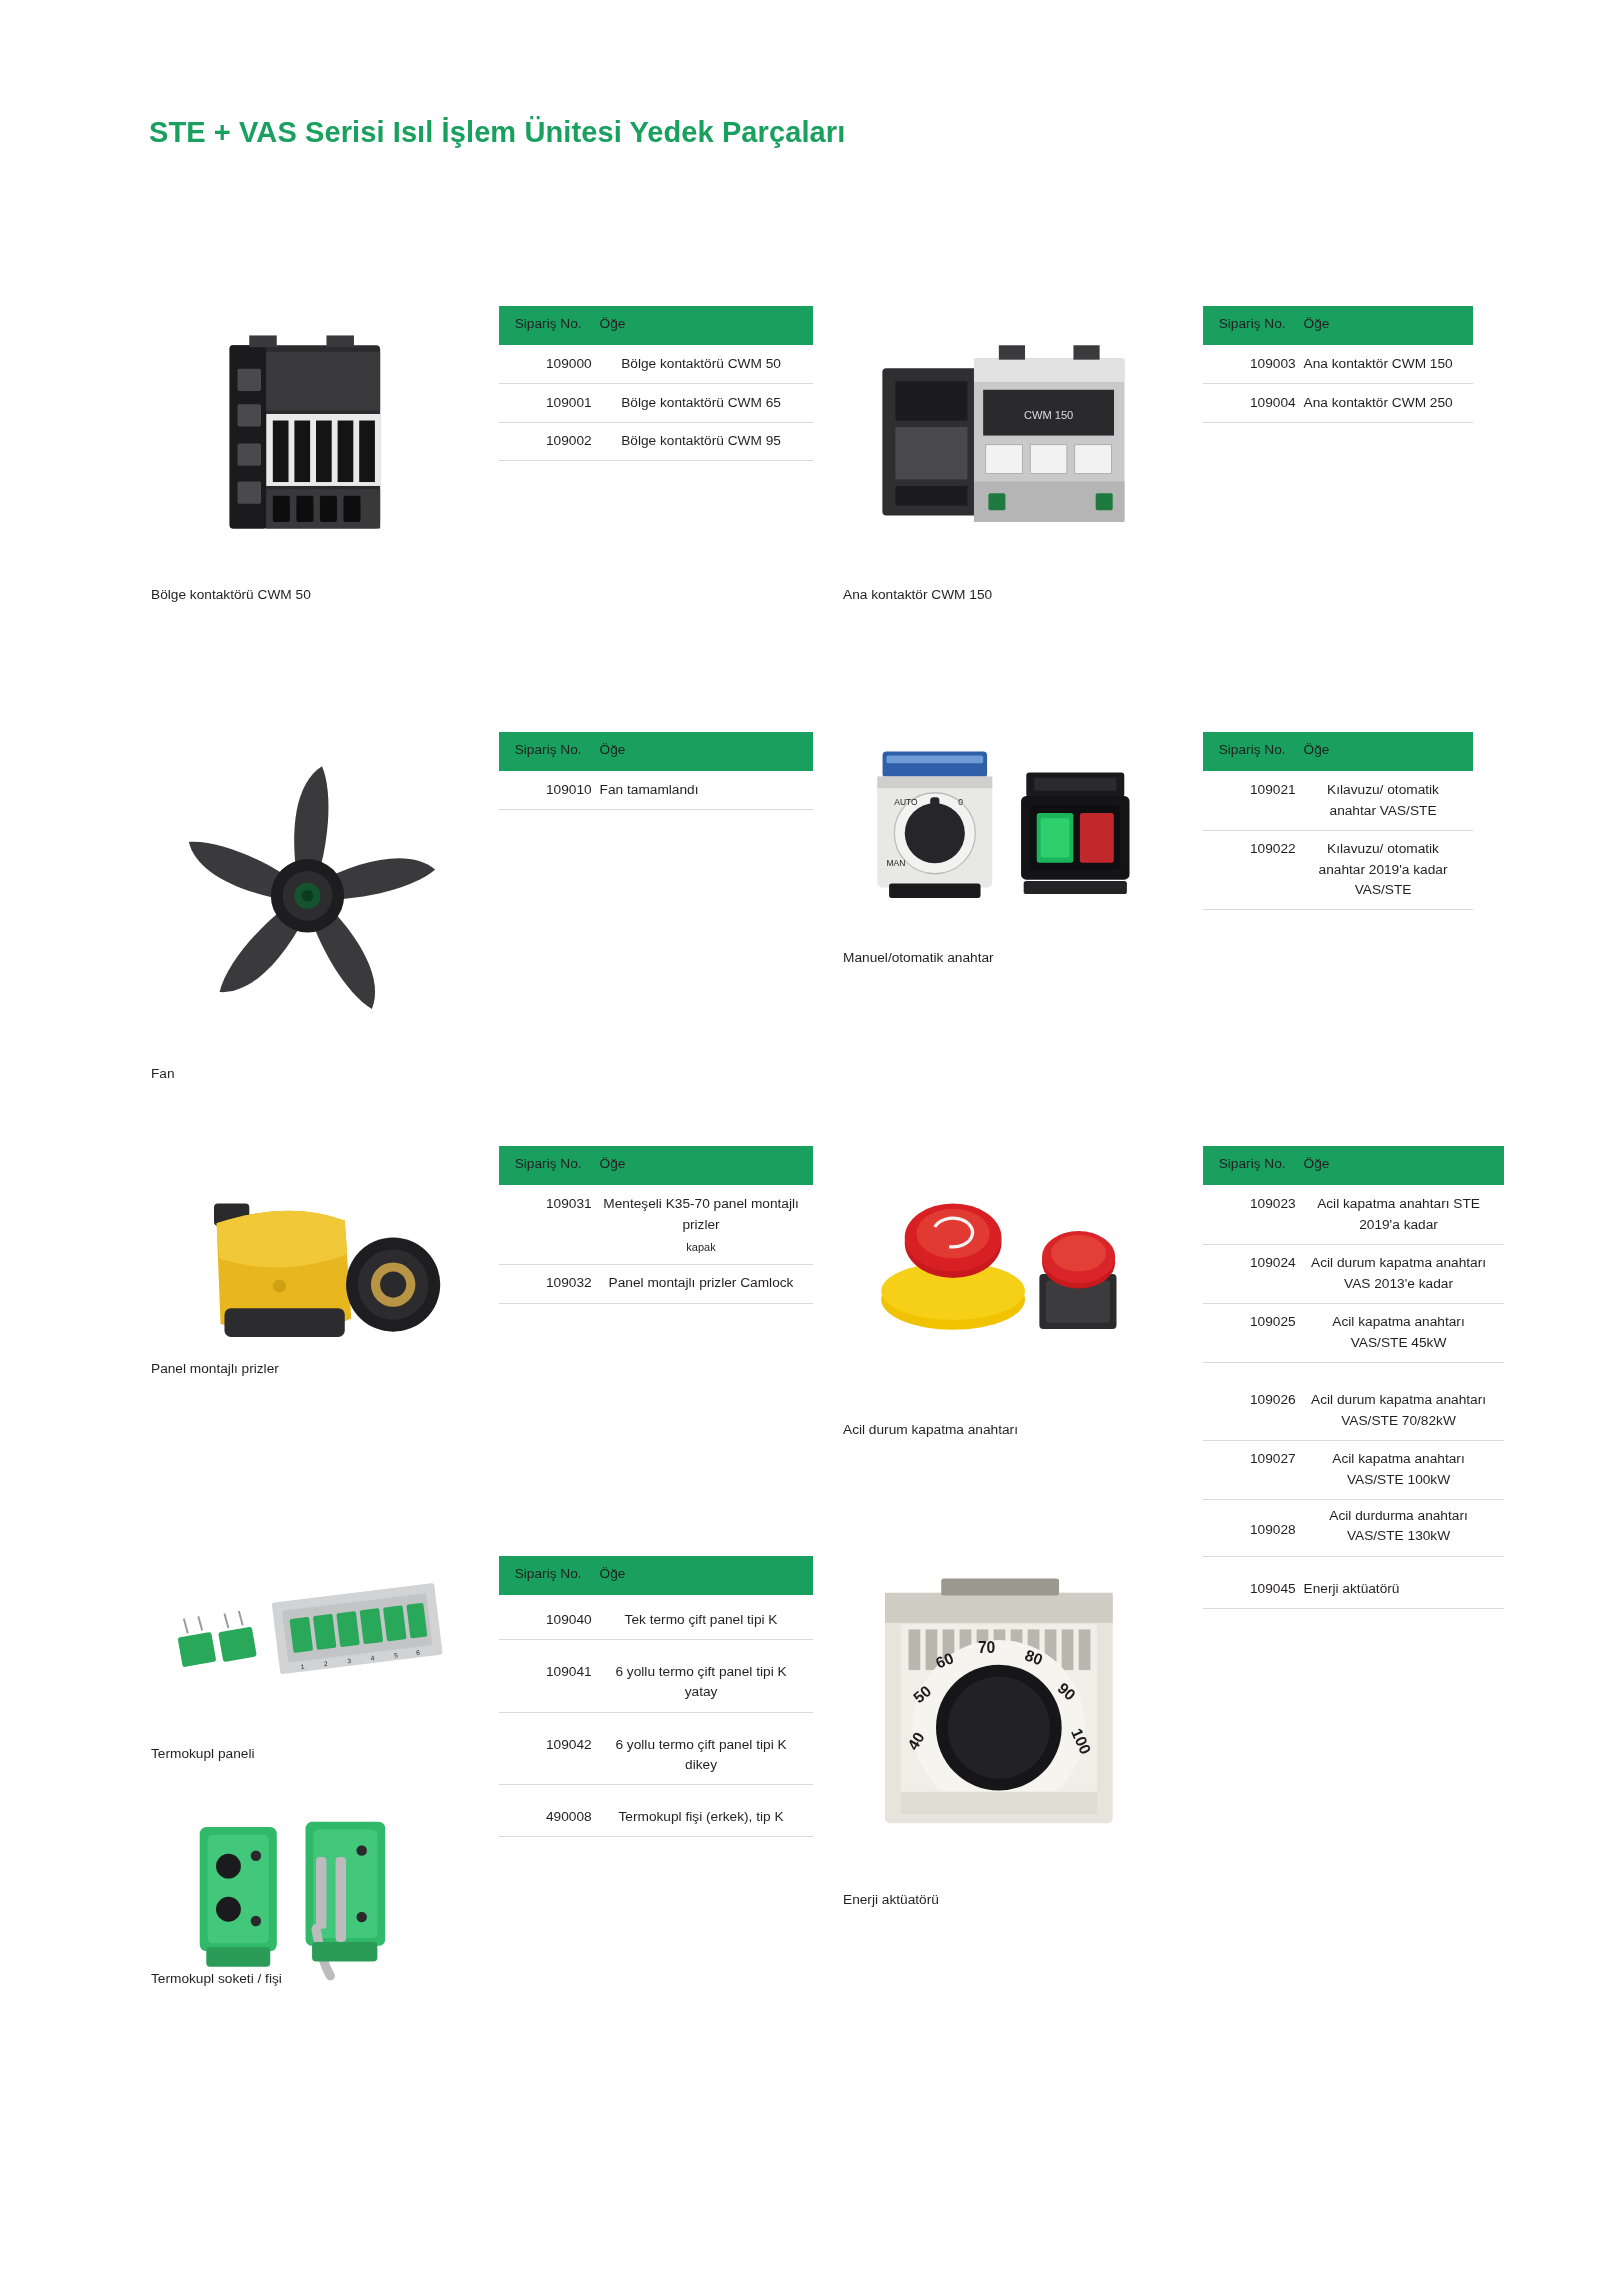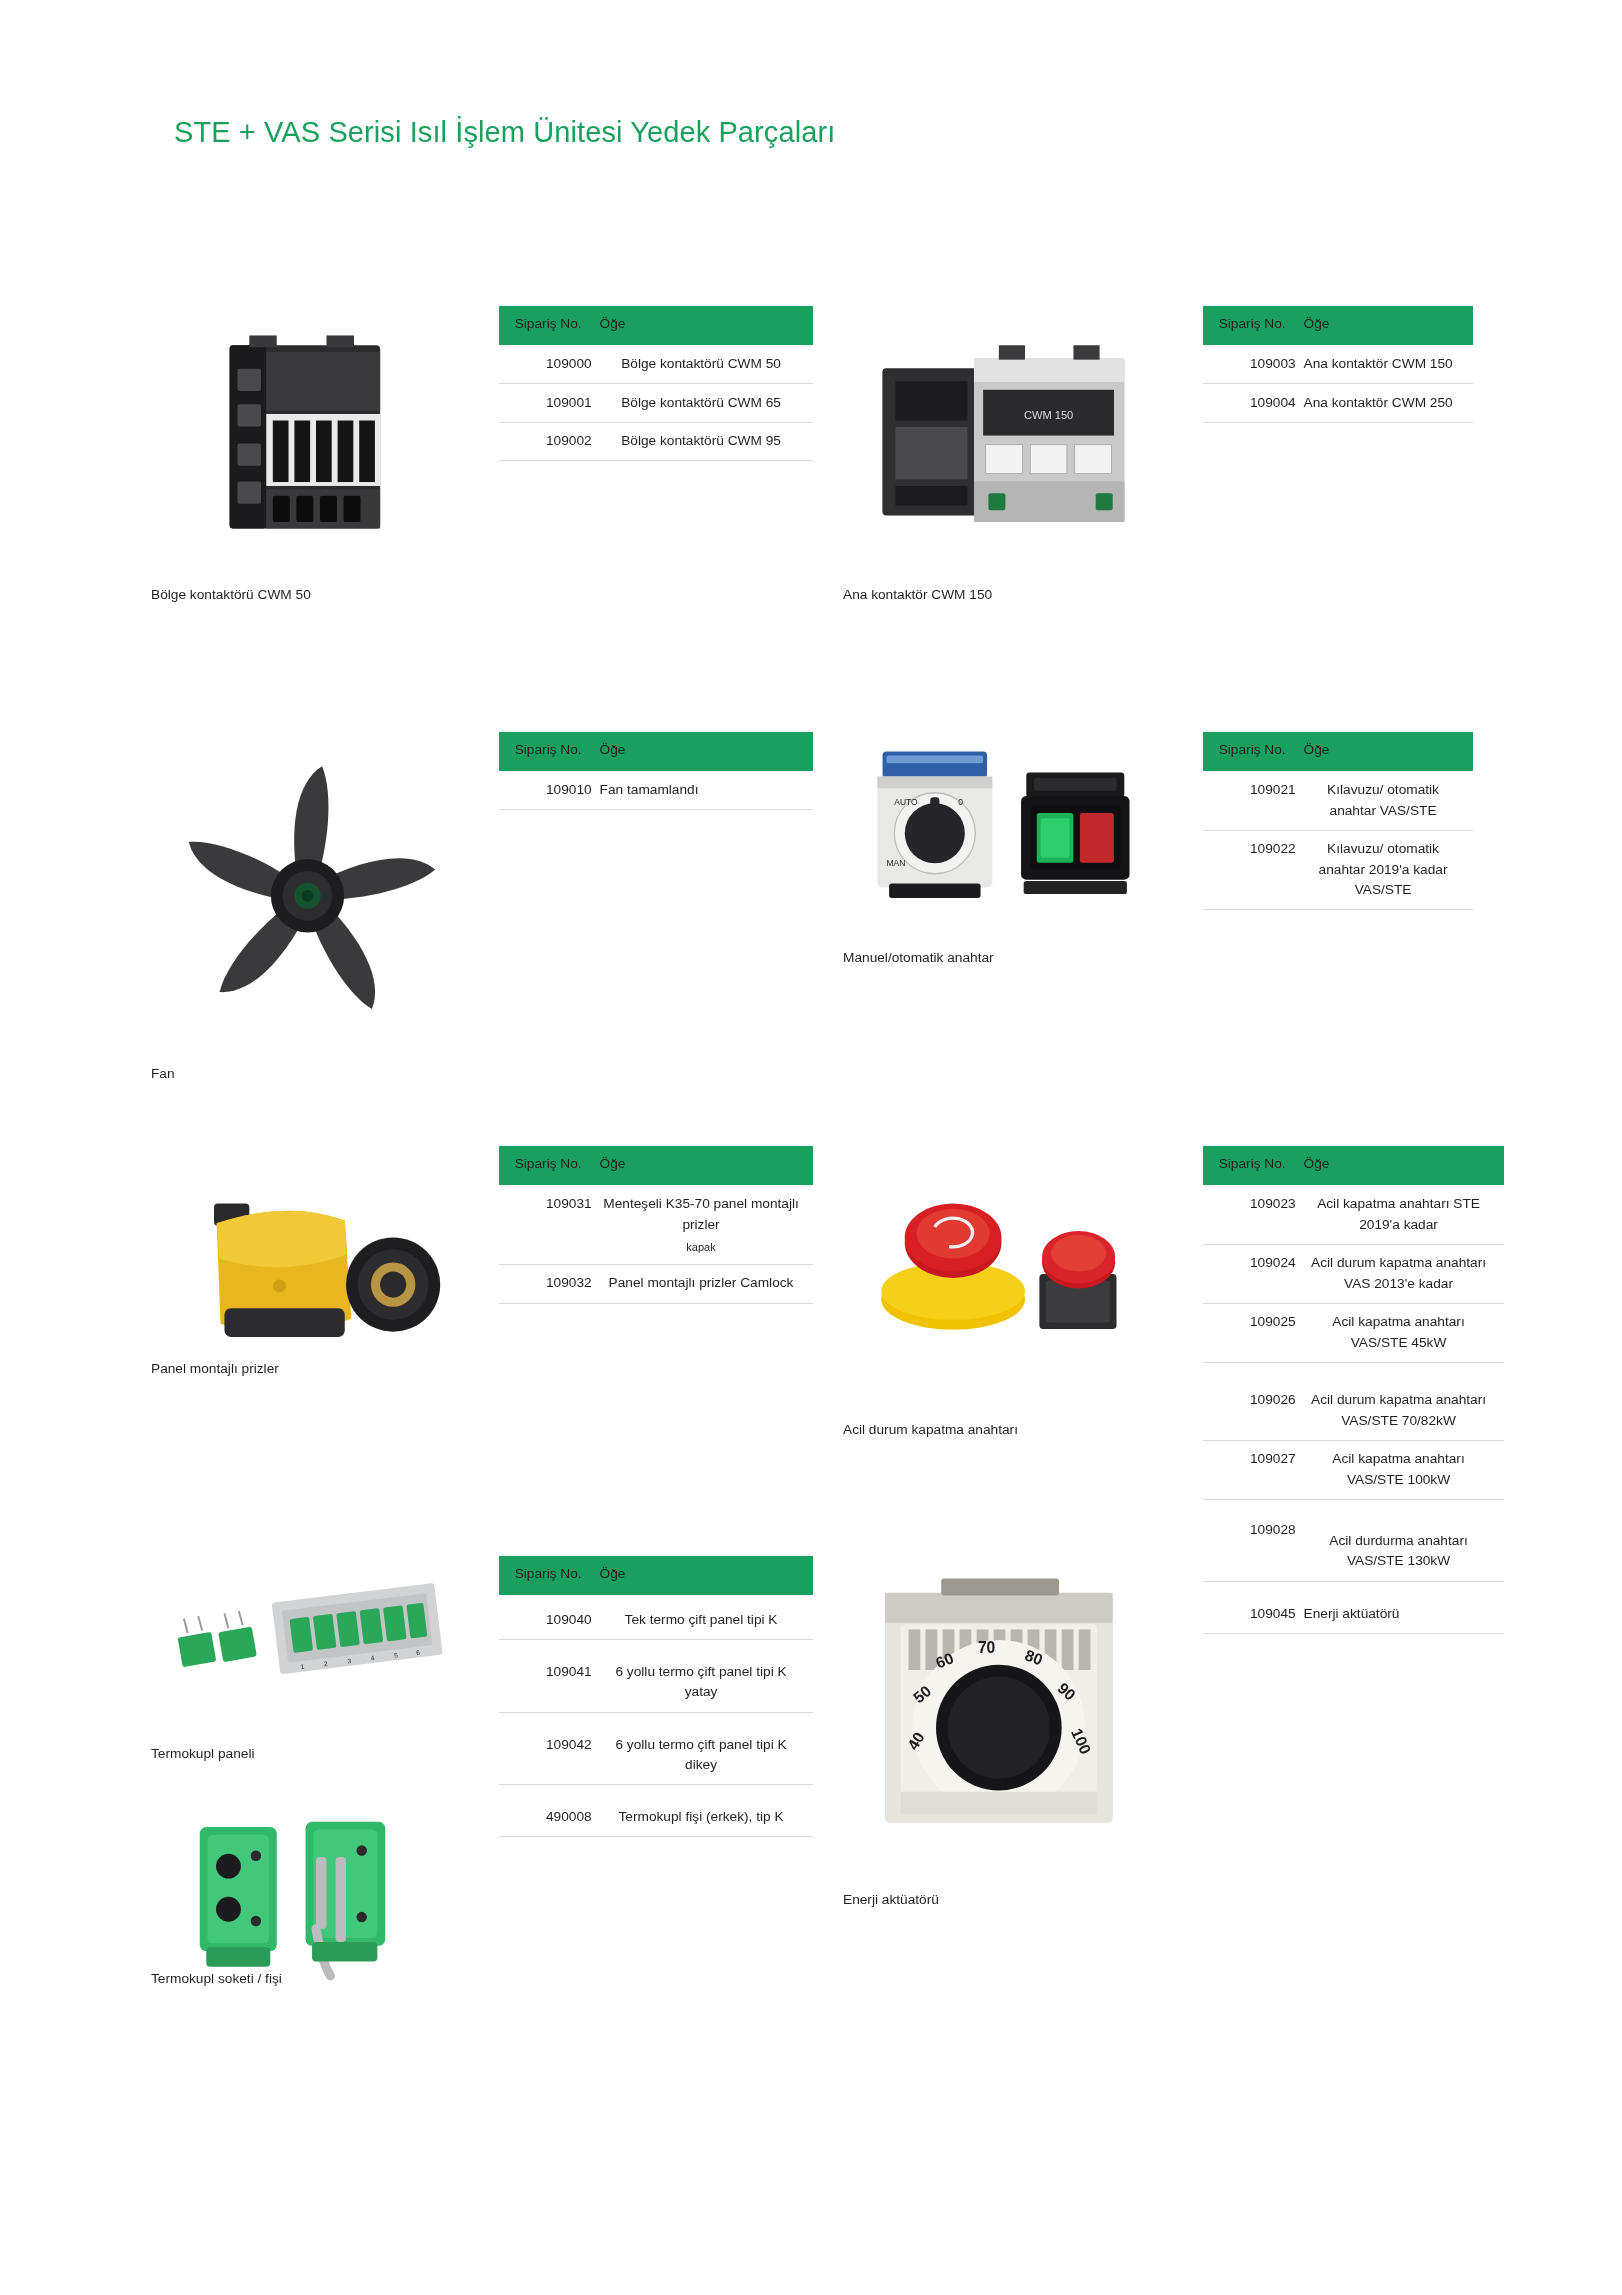--- a/index.html
+++ b/index.html
@@ -21,24 +21,23 @@
     height: 2295px;
     box-sizing: border-box;
     padding: 0;
   }
   .page-title {
     position: absolute;
     left: 149px;
     top: 116px;
     font-size: 29px;
     color: #19a05f;
-    font-weight: 400;
+    font-weight: 700;
     letter-spacing: 0.1px;
     white-space: nowrap;
-    margin-left: 25px;
   }
 
   
   .photo {
     position: absolute;
     background: #ffffff;
     overflow: hidden;
   }
   .photo-caption {
     position: absolute;
@@ -379,21 +378,21 @@
     <tr class="row">
       <td class="num" style="padding-top:27.5px">109026</td>
       <td class="item" style="padding-top:27.5px">Acil durum kapatma anahtarı VAS/STE 70/82kW</td>
     </tr>
     <tr class="row">
       <td class="num">109027</td>
       <td class="item">Acil kapatma anahtarı VAS/STE 100kW</td>
     </tr>
     <tr class="row">
       <td class="num" style="padding-top:19.6px">109028</td>
-      <td class="item" style="padding-top:31px">Acil durdurma anahtarı VAS/STE 130kW</td>
+      <td class="item" style="padding-top:6px">Acil durdurma anahtarı VAS/STE 130kW</td>
     </tr>
     <tr class="row">
       <td class="num" style="padding-top:22px">109045</td>
       <td class="item" style="text-align:left; padding-top:22px">Enerji aktüatörü</td>
     </tr>
   </tbody>
     </table>
 
   <div class="photo" style="left:151px; top:1556px; width:313px; height:157px;">
     <svg class="imgbox" viewBox="0 0 478 240" xmlns="http://www.w3.org/2000/svg">

